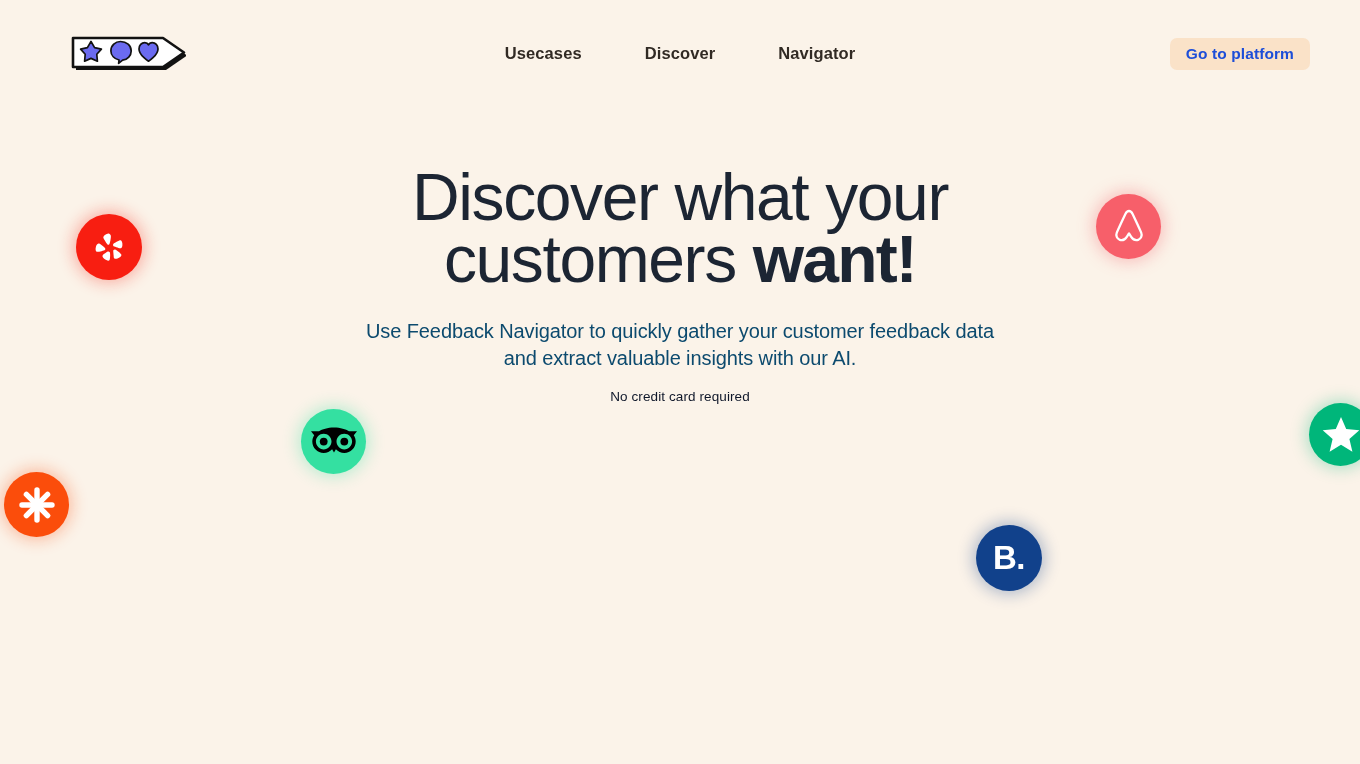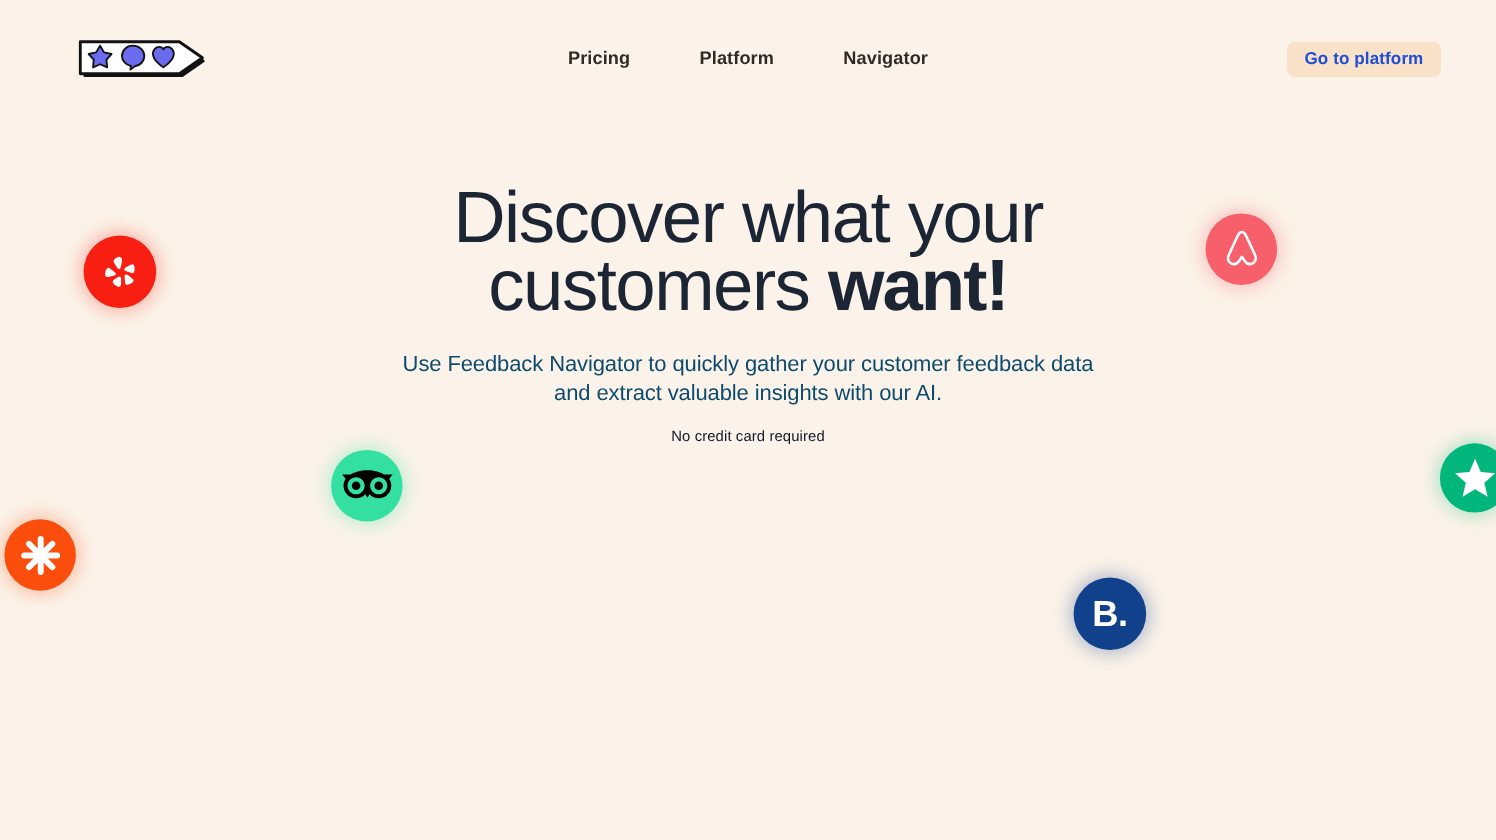--- a/index.html
+++ b/index.html
@@ -221,22 +221,22 @@
         <path d="M52.5 11.5 C58.6 11.5 63.2 15.6 63.2 20.9 C63.2 25.6 59.6 29.5 54.6 30.2 L50.6 33.3 L51.1 30.0 C46.4 28.9 42.9 25.3 42.9 20.9 C42.9 15.6 47.4 11.5 52.5 11.5 Z" fill="#6b6bf0" stroke="#121212" stroke-width="1.7" stroke-linejoin="round"></path>
       </g>
 
       <g>
         <path d="M80.5 31.2 C80.5 31.2 71 25.2 71 18.9 C71 15.3 73.6 12.6 76.7 12.6 C78.5 12.6 79.9 13.5 80.5 14.8 C81.1 13.5 82.6 12.6 84.3 12.6 C87.4 12.6 90 15.3 90 18.9 C90 25.2 80.5 31.2 80.5 31.2 Z" fill="#6b6bf0" stroke="#121212" stroke-width="1.7" stroke-linejoin="round"></path>
       </g>
     </svg>
   </div>
 
   <nav class="nav">
-    <span class="nav-item">Pricing</span>
-    <span class="nav-item">Platform</span>
+    <span class="nav-item">Usecases</span>
+    <span class="nav-item">Discover</span>
     <span class="nav-item">Navigator</span>
   </nav>
 
   <button class="cta-top">Go to platform</button>
 </div>
 
 <div class="badge badge-yelp">
   <svg width="40" height="40" viewBox="0 0 40 40">
     <g fill="#ffffff">
       <path d="M19.2 6.5 C19.2 6.5 21.4 6.8 21.8 8.4 C22.2 10.0 21.0 16.2 20.3 17.2 C19.6 18.2 18.4 17.6 18.4 17.6 C18.4 17.6 14.5 12.1 14.3 10.6 C14.1 9.1 16.2 7.3 19.2 6.5 Z"></path>

